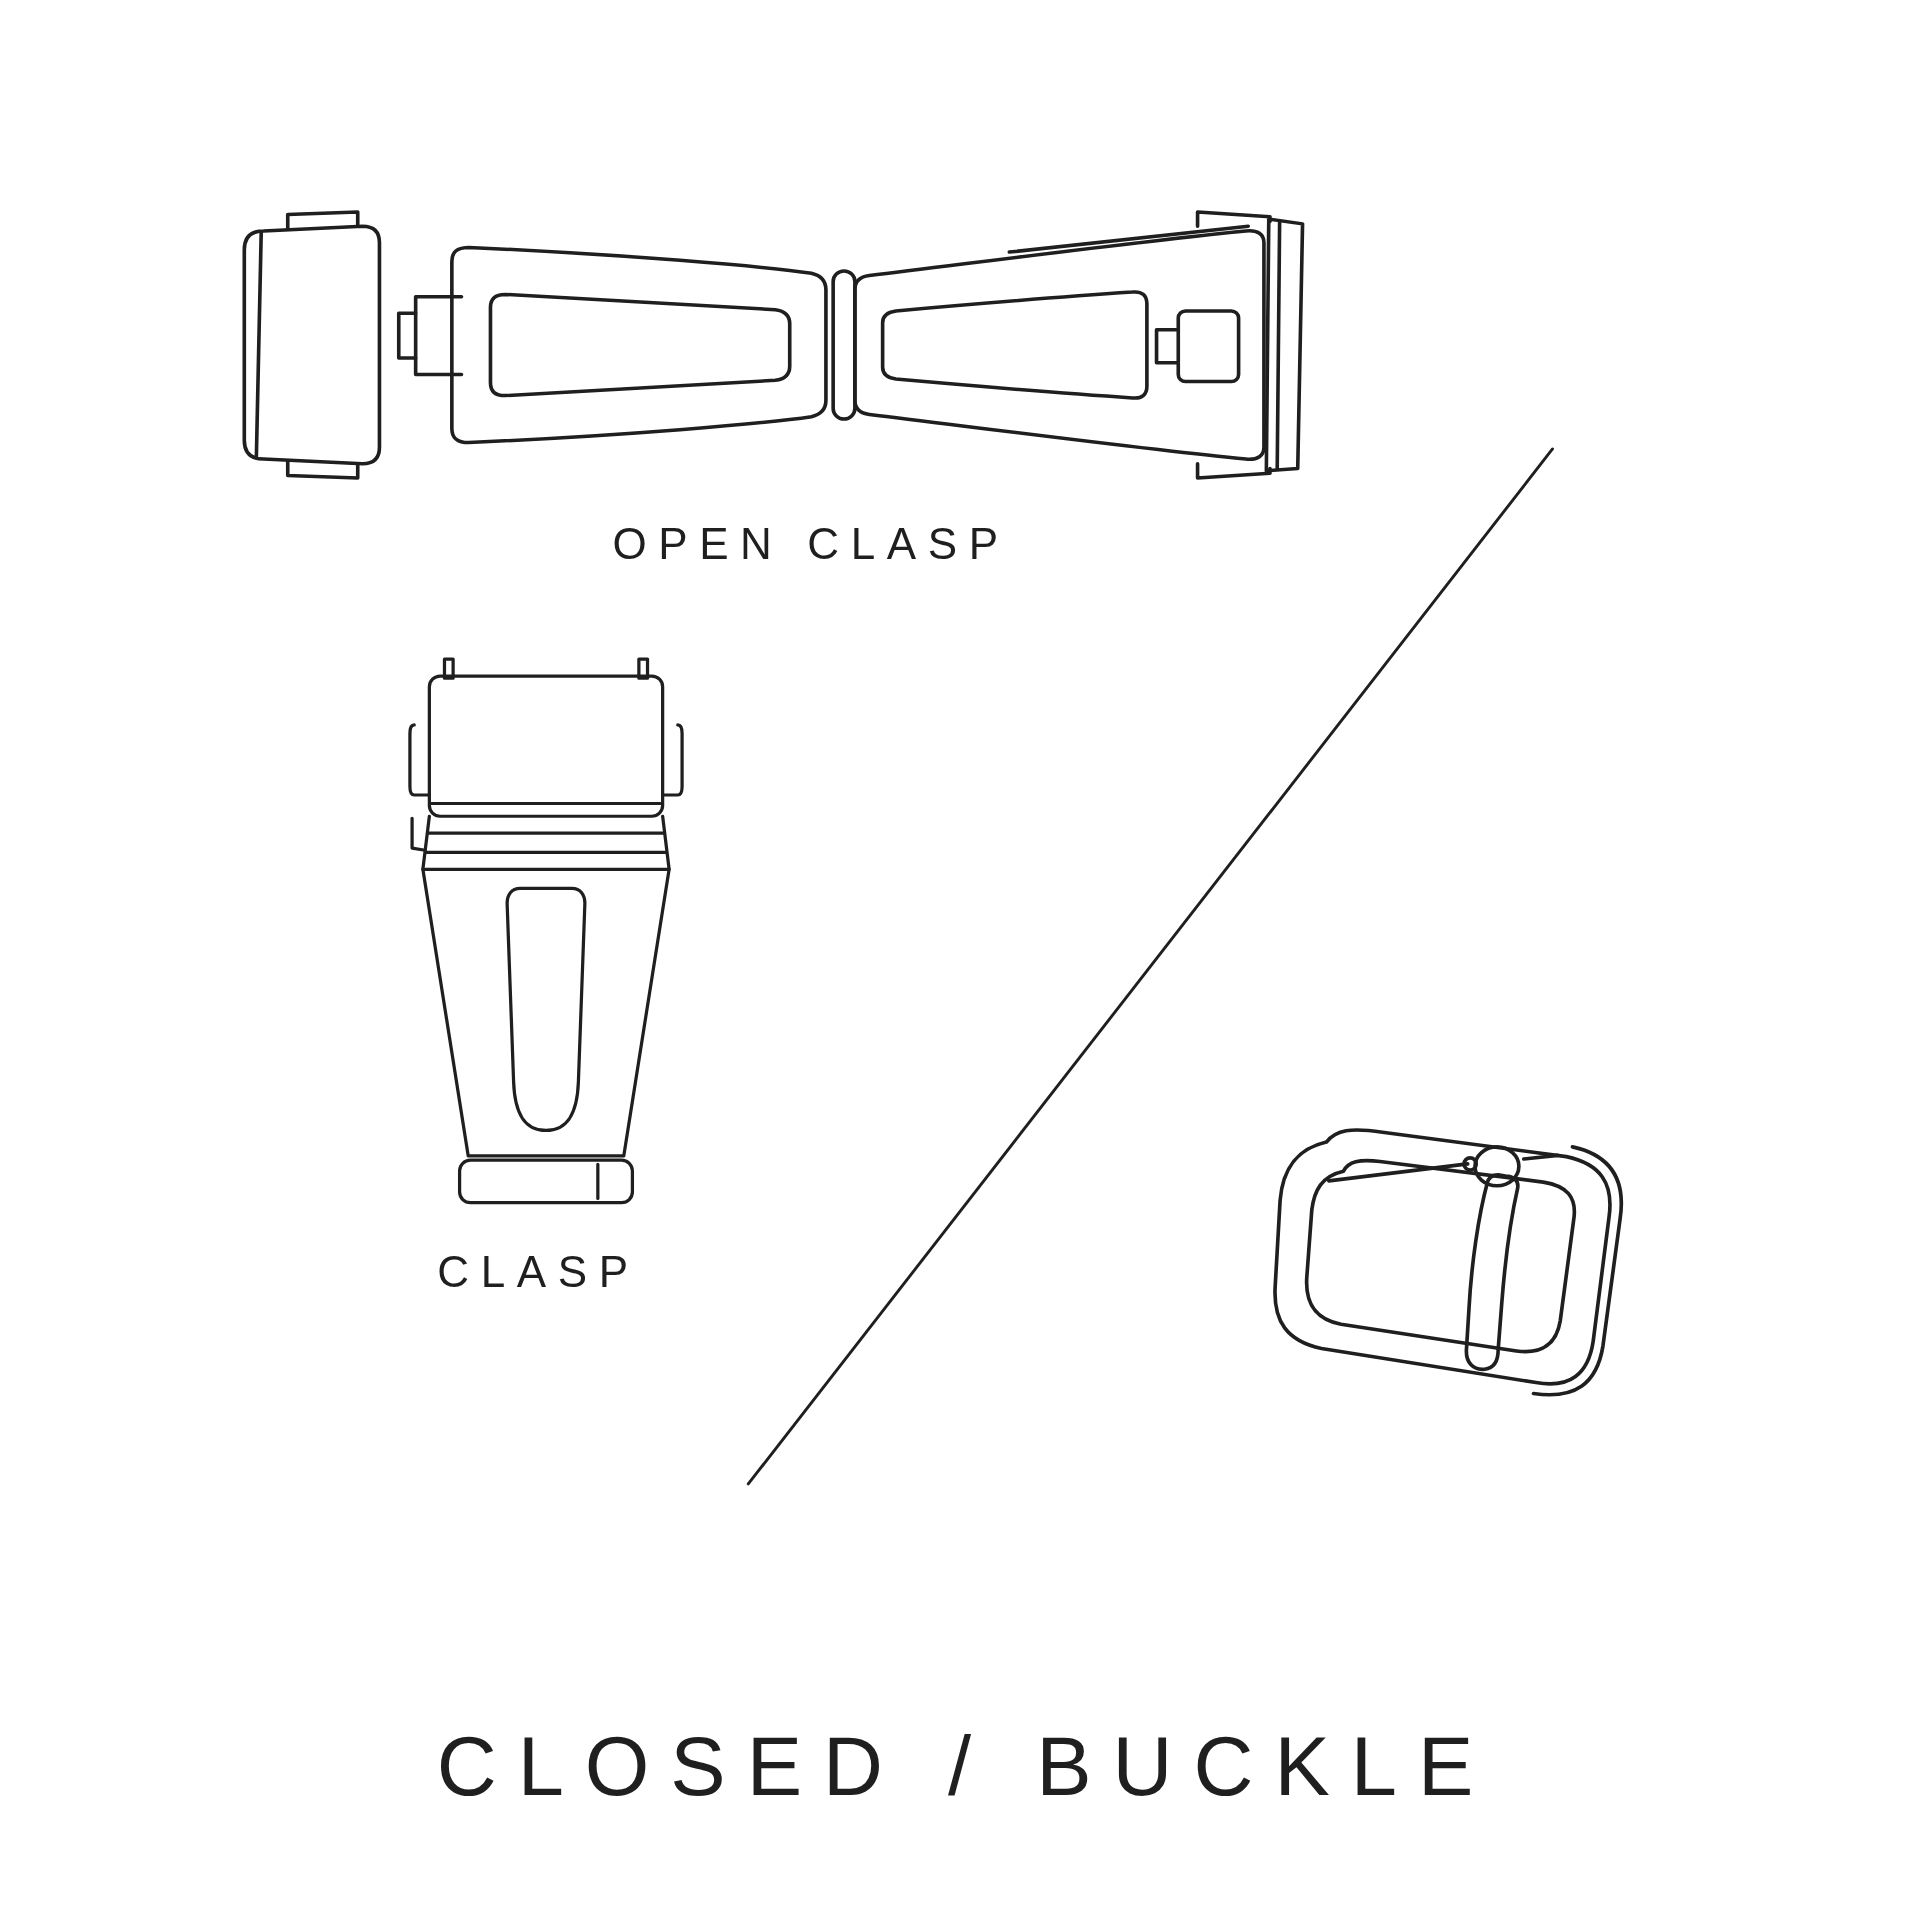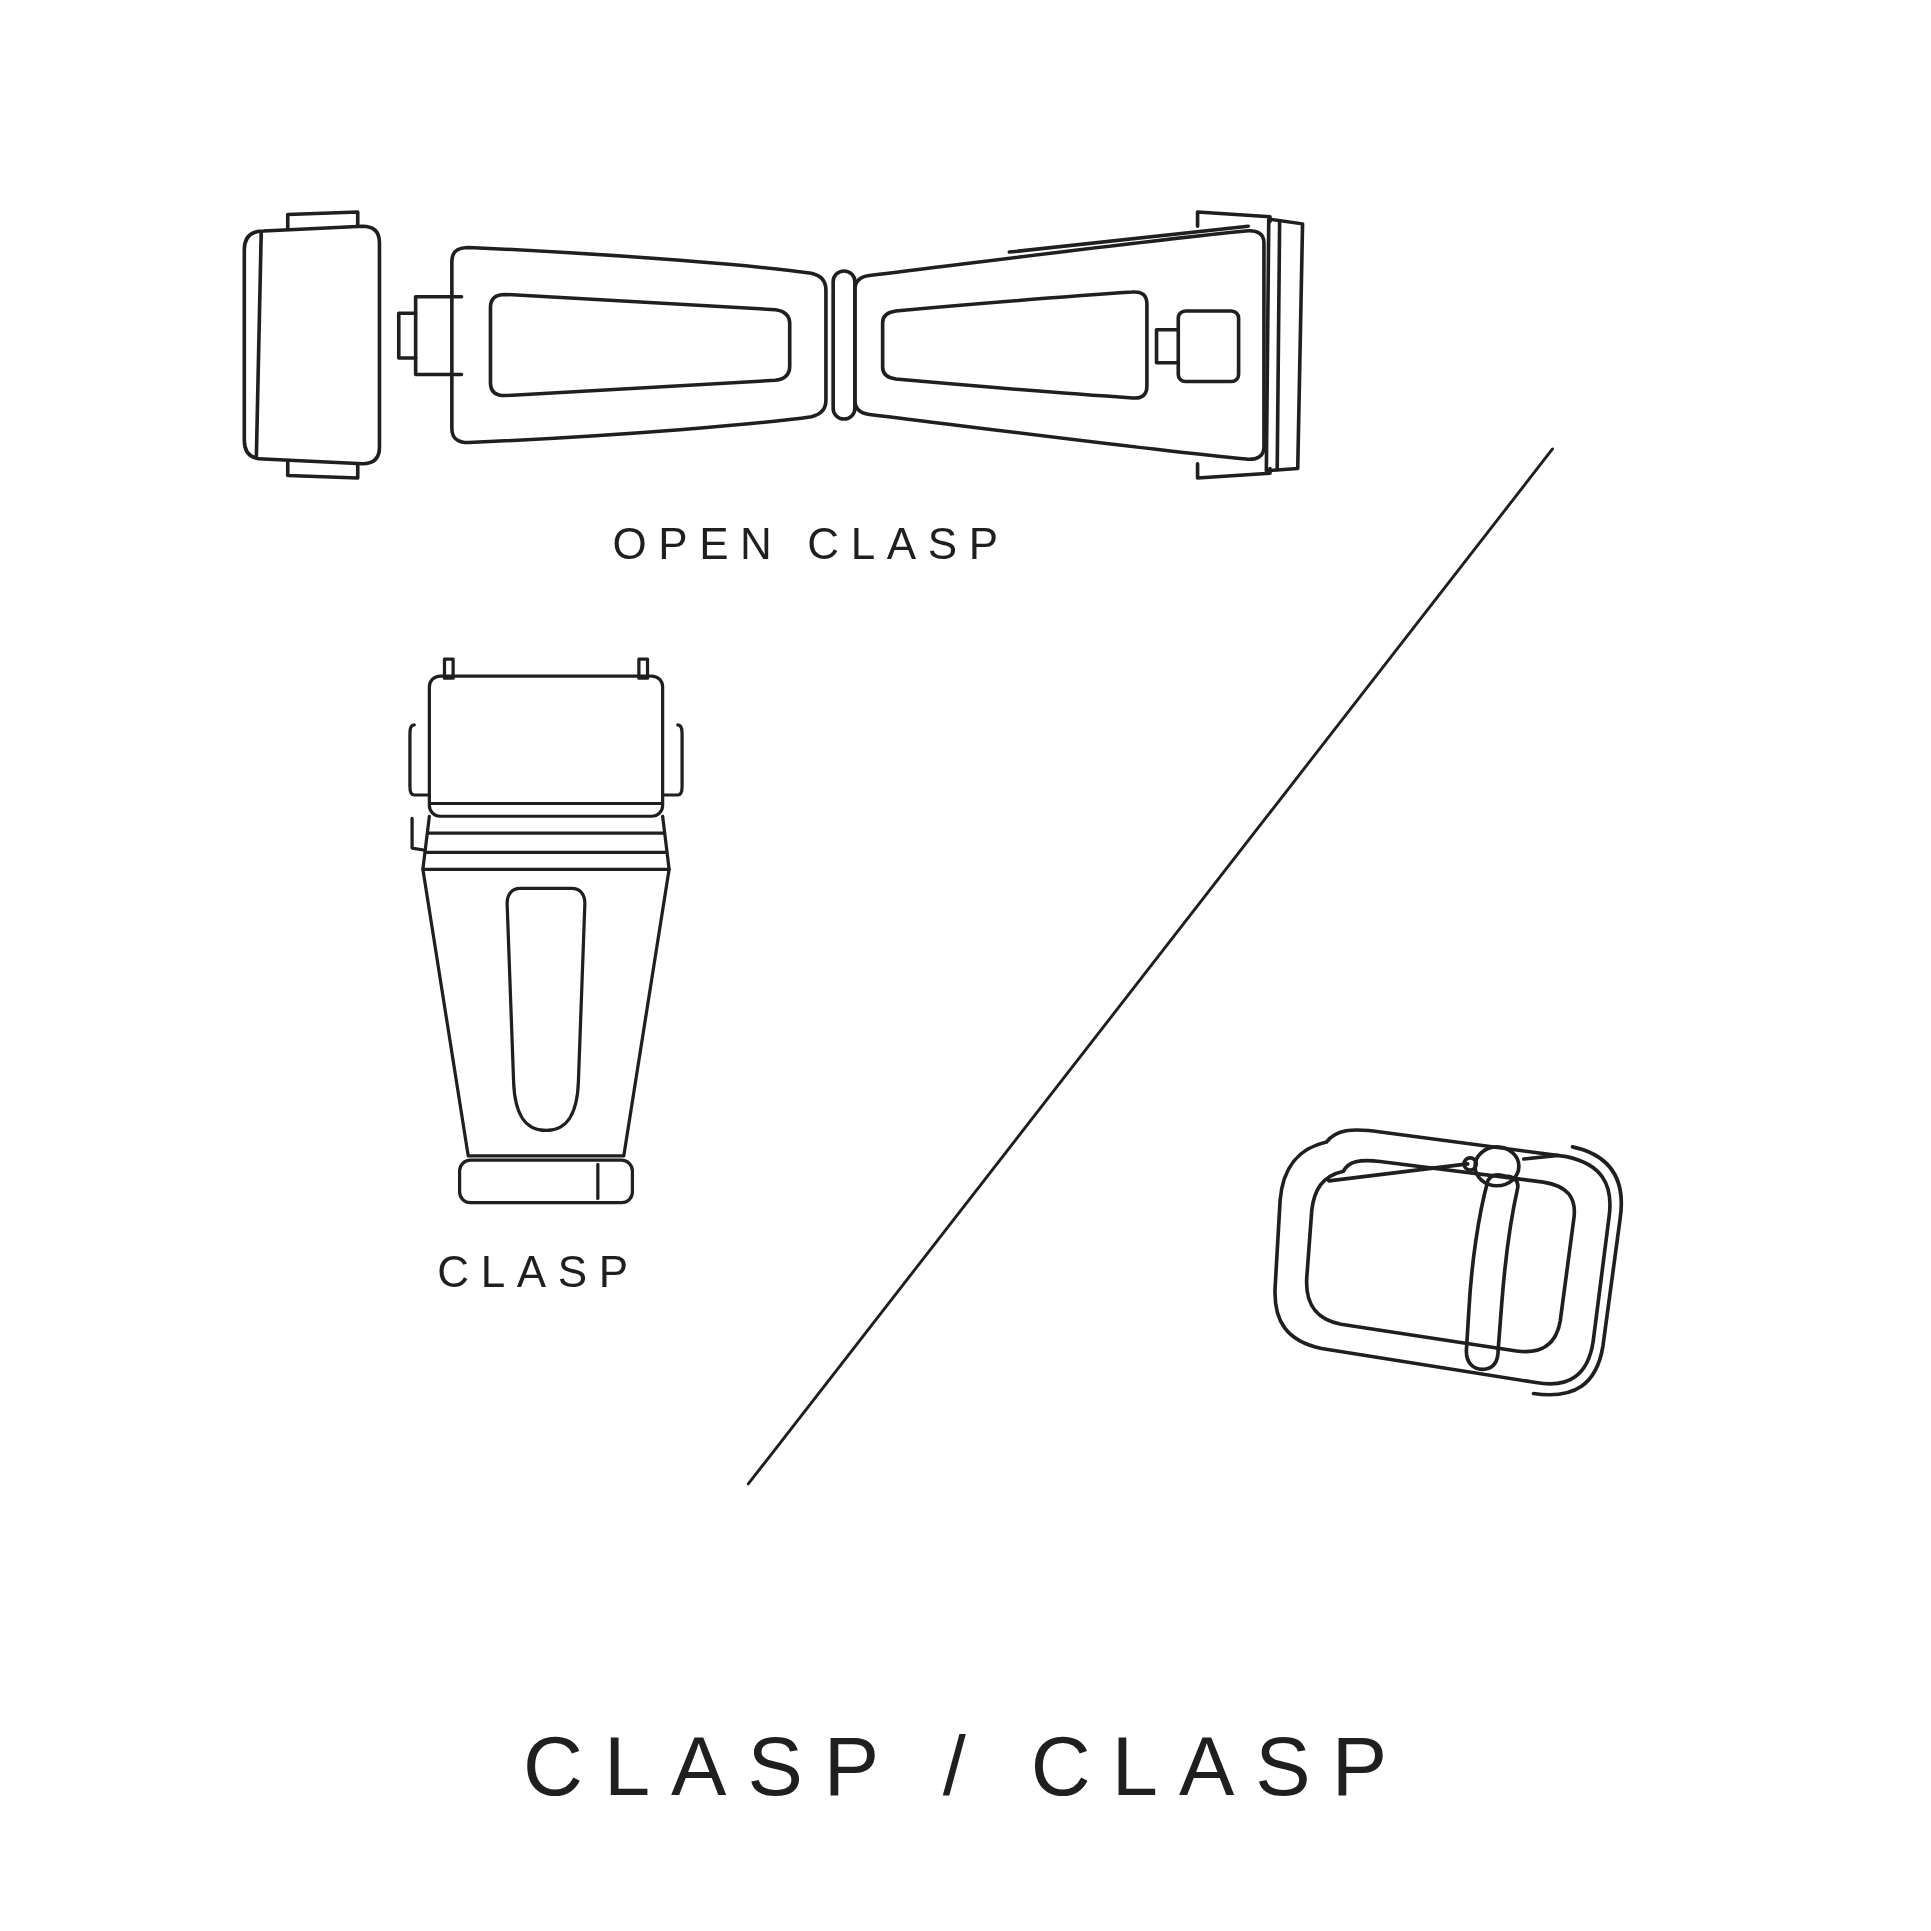--- a/index.html
+++ b/index.html
@@ -120,16 +120,16 @@
       <path class="ln" d="M 68,74 L 182,60"></path>
       <circle class="ln" cx="184" cy="60" r="5"></circle>
       <path class="ln" d="M 228,56 L 256,53"></path>
     </g>
     <g>
       <ellipse class="ln" cx="206" cy="62" rx="18" ry="16"></ellipse>
       <path class="ln" d="M 198,76 C 191,102 185,142 183,180 L 181,212 C 180,224 187,230 196,229 C 204,228 207,222 207,213 L 210,174 C 213,136 218,102 223,80 C 224,74 220,70 213,70 L 207,69 C 202,69 199,71 198,76 Z"></path>
     </g>
   </svg>
 
-  <div class="abs title" style="left:0;top:1719px;width:1931px;">CLASP / CLASP</div>
+  <div class="abs title" style="left:0;top:1719px;width:1931px;">CLOSED / BUCKLE</div>
 
 </div>
 
 
 </body></html>

